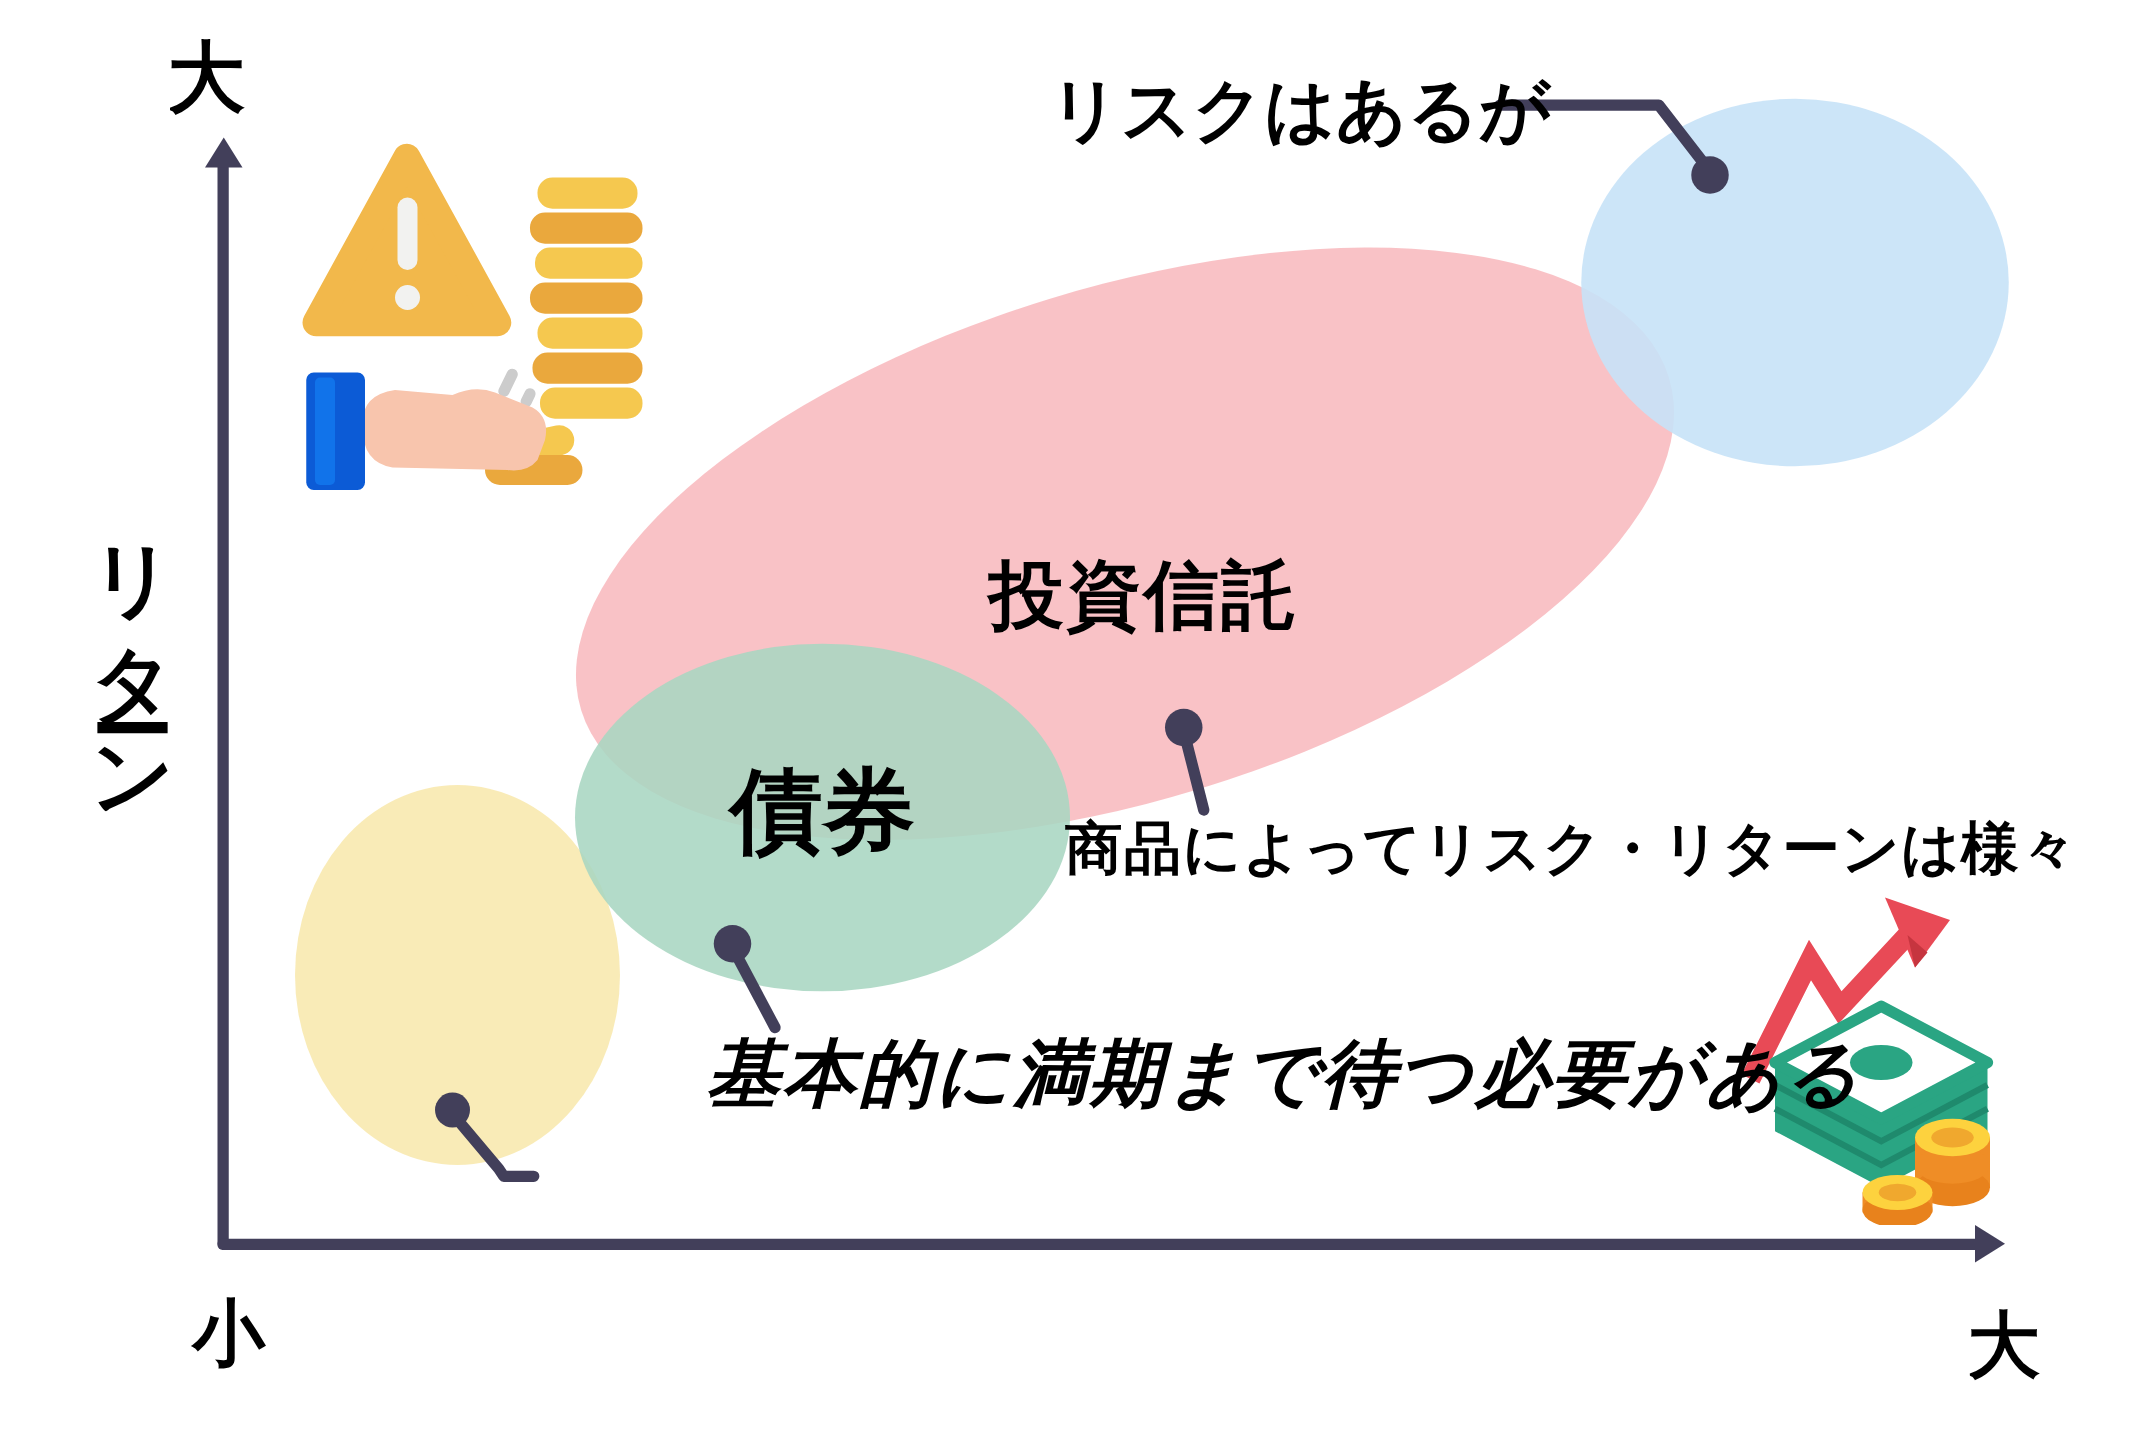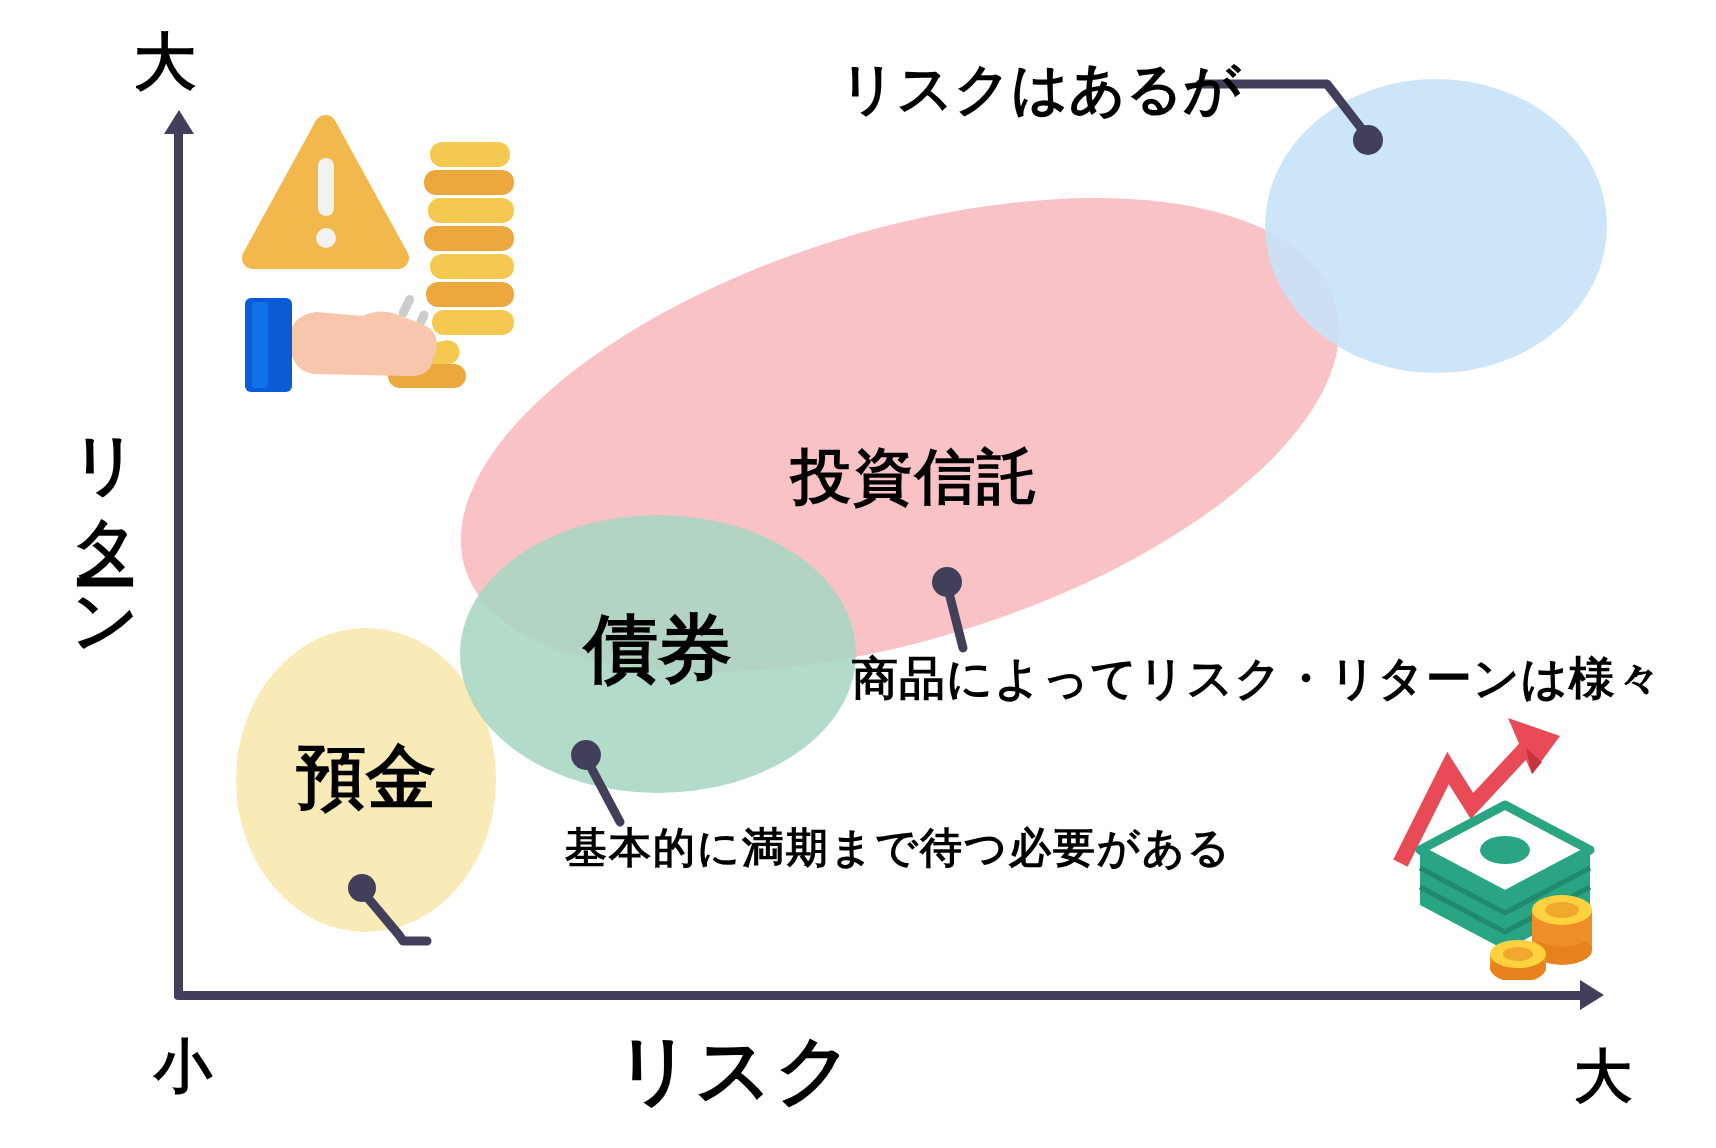--- a/index.html
+++ b/index.html
@@ -16,21 +16,21 @@
   
   .lbl{position:absolute;transform:translate(-50%,-50%);font-weight:700;white-space:nowrap;z-index:6;}
   .lbl-yokin    {left:366px;top:778px;font-size:70px;}
   .lbl-saiken   {left:658px;top:650px;font-size:74px;font-family:Liberation Serif, serif;}
   .lbl-toshin   {left:915px;top:477px;font-size:60px;letter-spacing:2px;}
   .lbl-kabushiki{left:1433px;top:227px;font-size:72px;}
   
   .note{position:absolute;font-weight:700;white-space:nowrap;z-index:6;}
   .note-kabu  {left:1040px;top:58px;transform:translateX(-50%);text-align:center;font-size:56px;line-height:62px;}
   .note-toshin{left:852px;top:648px;font-size:46px;letter-spacing:1px;}
-  .note-saiken{left:565px;top:820px;font-size:42px;letter-spacing:2px;}
+  .note-saiken{left:565px;top:820px;font-size:59px;letter-spacing:2px;font-style:italic;}
   .note-yokin {left:432px;top:916px;font-size:46px;letter-spacing:1px;}
   
   .axis{position:absolute;background:#423f5a;border-radius:4px;z-index:5;}
   .y-line{left:174px;top:130px;width:9px;height:869px;}
   .x-line{left:174px;top:991px;width:1412px;height:9px;}
   .y-head{position:absolute;left:164px;top:110px;width:0;height:0;z-index:5;
     border-left:15px solid transparent;border-right:15px solid transparent;border-bottom:24px solid #423f5a;}
   .x-head{position:absolute;left:1580px;top:980px;width:0;height:0;z-index:5;
     border-top:15px solid transparent;border-bottom:15px solid transparent;border-left:24px solid #423f5a;}
   
@@ -49,39 +49,37 @@
 </head>
 <body>
 
 <div class="canvas">
 
   <div class="ellipse e-pink" style="background: rgb(249, 191, 195);"></div>
   <div class="ellipse e-yellow" style="background: rgb(249, 233, 177);"></div>
   <div class="ellipse e-green" style="background: rgb(169, 214, 194);"></div>
   <div class="ellipse e-blue" style="background: rgb(199, 226, 247);"></div>
 
-  <div class="lbl lbl-yokin">預金</div>
   <div class="lbl lbl-saiken">債券</div>
   <div class="lbl lbl-toshin">投資信託</div>
 
   <div class="note note-kabu">
     <div>リスクはあるが</div>
   </div>
   <div class="note note-toshin">商品によってリスク・リターンは様々</div>
   <div class="note note-saiken">基本的に満期まで待つ必要がある</div>
 
   <div class="axis y-line"></div>
   <div class="y-head"></div>
   <div class="axis x-line"></div>
   <div class="x-head"></div>
 
   <div class="axlbl dai-top">大</div>
   <div class="axlbl return-v">リターン</div>
   <div class="axlbl sho">小</div>
-  <div class="axlbl risk">リスク</div>
   <div class="axlbl dai-rt">大</div>
 
   <svg class="overlay" viewBox="0 0 1716 1148">
     <g stroke="#423f5a" stroke-width="9" fill="none" stroke-linecap="round" stroke-linejoin="round">
       <polyline points="1200,84 1327,84 1368,137"></polyline>
       <line x1="947" y1="585" x2="963" y2="648"></line>
       <line x1="586" y1="758" x2="620" y2="822"></line>
       <polyline points="362,891 399,935 403,941 427,941"></polyline>
     </g>
     <g fill="#423f5a">

